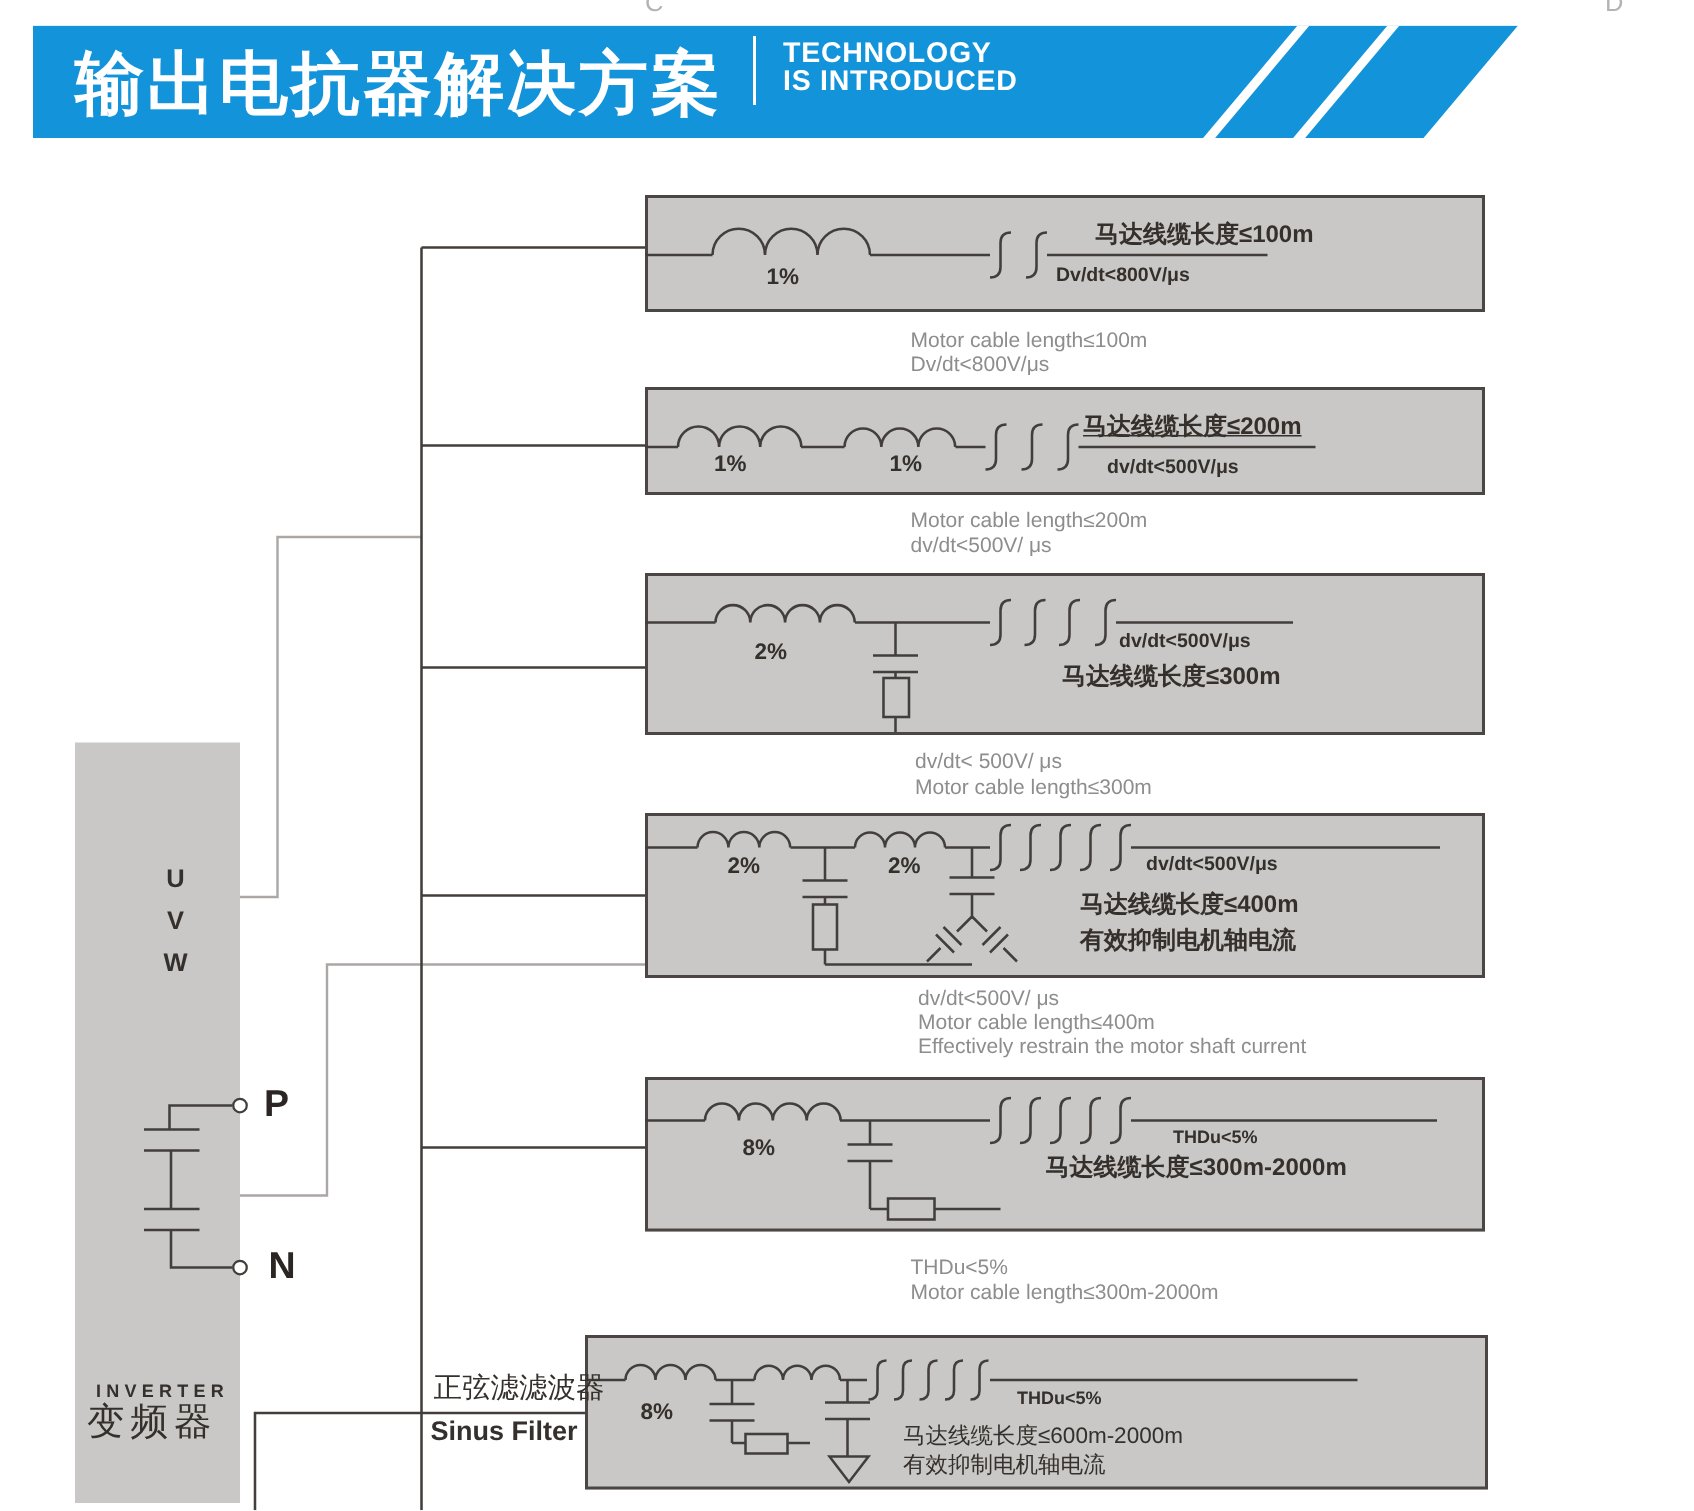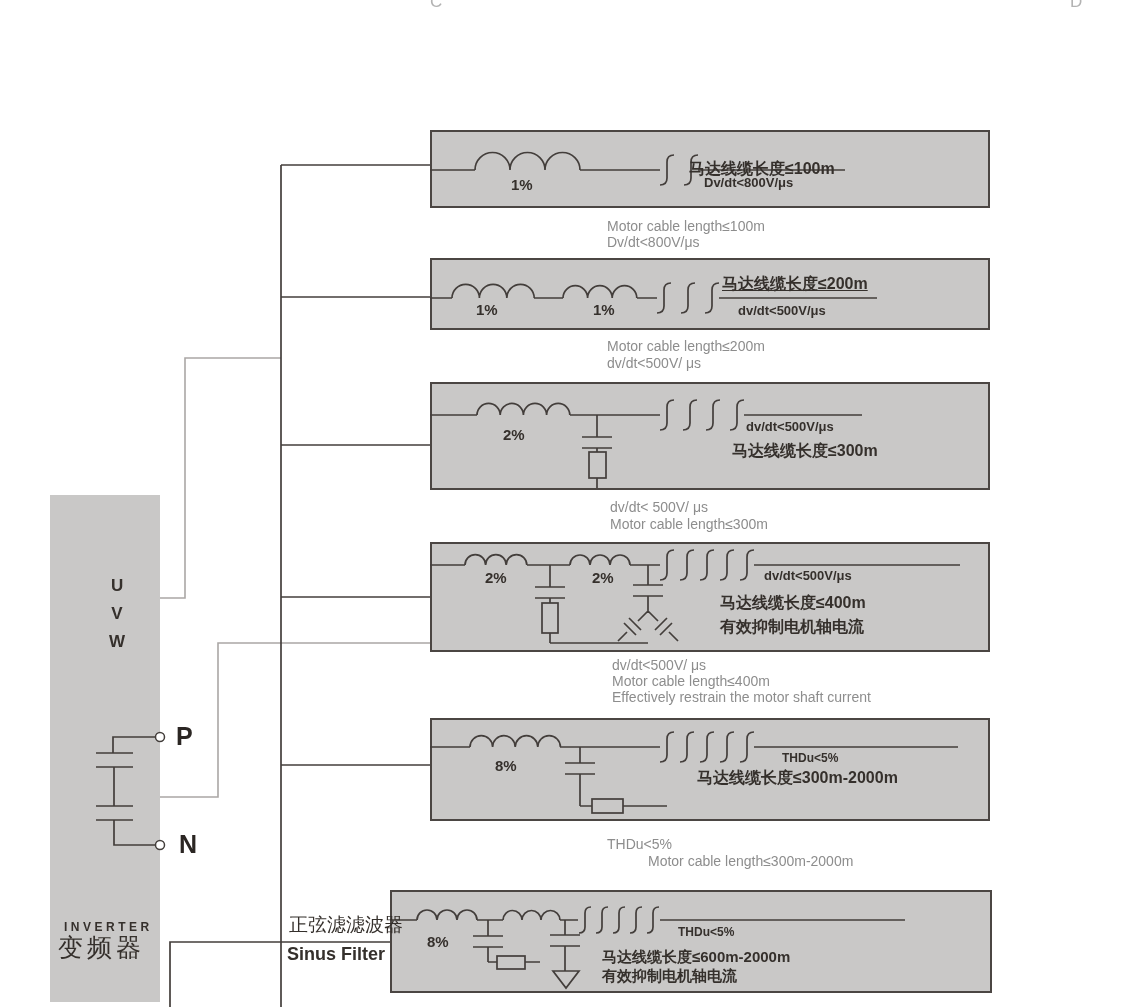--- a/index.html
+++ b/index.html
@@ -15,36 +15,46 @@
   #banner-title{position:absolute;left:28px;top:8px;font-size:46px;font-weight:bold;color:#fff;letter-spacing:2px;}
   #banner-divider{position:absolute;left:480px;top:7px;width:2px;height:46px;background:#fff;}
   #banner-sub{position:absolute;left:500px;top:9px;color:#fff;font-size:19px;font-weight:bold;line-height:19px;letter-spacing:0.5px;}
   
   .box{position:absolute;background:#c9c8c7;border:2px solid #4b4643;box-sizing:border-box;}
   #inverter-box{position:absolute;left:50px;top:495px;width:110px;height:507px;background:#c9c8c7;}
   
   #wires{position:absolute;left:0;top:0;pointer-events:none;}
   
   .cn{font-weight:bold;font-size:16px;color:#35302c;}
-  .cn2{font-weight:bold;font-size:15px;color:#35302c;}
+  .cn2{font-weight:normal;font-size:15px;color:#35302c;}
   .fm{font-weight:bold;font-size:13px;color:#35302c;}
   .fm2{font-weight:bold;font-size:12px;color:#35302c;}
   .pct{font-weight:bold;font-size:15px;color:#35302c;}
   .cap{font-size:14px;color:#8d8d8d;}
   .uvw{left:109px;top:572px;font-size:17px;font-weight:bold;color:#35302c;line-height:28px;text-align:center;}
   .term{font-size:25px;font-weight:bold;color:#2b2623;}
 </style>
 </head>
 <body>
 
 <div id="page">
 
   <span class="mark" style="left:430px;">C</span>
   <span class="mark" style="left:1070px;">D</span>
 
+  <div id="banner">
+    <div class="stripe" style="left:843px;"></div>
+    <div class="stripe" style="left:903px;"></div>
+    <span id="banner-title">输出电抗器解决方案</span>
+    <div id="banner-divider"></div>
+    <div id="banner-sub">
+      <div>TECHNOLOGY</div>
+      <div>IS INTRODUCED</div>
+    </div>
+  </div>
 
   <div class="box" style="left:430px;top:130px;width:560px;height:78px;"></div>
   <div class="box" style="left:430px;top:258px;width:560px;height:72px;"></div>
   <div class="box" style="left:430px;top:382px;width:560px;height:108px;"></div>
   <div class="box" style="left:430px;top:542px;width:560px;height:110px;"></div>
   <div class="box" style="left:430px;top:718px;width:560px;height:103px;"></div>
   <div class="box" style="left:390px;top:890px;width:602px;height:103px;"></div>
   <div id="inverter-box"></div>
 
   <svg id="wires" width="1129" height="1007" viewBox="0 0 1129 1007">
@@ -150,51 +160,51 @@
   </div>
   <span class="abs term" style="left:176px;top:722px;">P</span>
   <span class="abs term" style="left:179px;top:830px;">N</span>
   <span class="abs" style="left:58px;top:906px;font-size:25px;color:#35302c;letter-spacing:4px;margin-top:25px;">变频器</span>
   <span class="abs" style="left:64px;top:920px;font-size:12px;font-weight:bold;color:#35302c;letter-spacing:3.5px;">INVERTER</span>
 
   <span class="abs" style="left:289px;top:912px;font-size:19px;color:#35302c;">正弦滤滤波器</span>
   <span class="abs" style="left:287px;top:944px;font-size:18px;font-weight:bold;color:#35302c;">Sinus Filter</span>
 
   <span class="abs pct" style="left:511px;top:176px;">1%</span>
-  <span class="abs cn" style="left:689px;top:146px;margin-top:13px;">马达线缆长度≤100m</span>
+  <span class="abs cn" style="left:730px;top:146px;">马达线缆长度≤100m</span>
   <span class="abs fm" style="left:704px;top:175px;">Dv/dt&lt;800V/μs</span>
   <span class="abs cap" style="left:607px;top:218px;">Motor cable length≤100m</span>
   <span class="abs cap" style="left:607px;top:234px;">Dv/dt&lt;800V/μs</span>
 
   <span class="abs pct" style="left:476px;top:301px;">1%</span>
   <span class="abs pct" style="left:593px;top:301px;">1%</span>
   <span class="abs cn" style="left:722px;top:274px;text-decoration:underline;">马达线缆长度≤200m</span>
   <span class="abs fm" style="left:738px;top:303px;">dv/dt&lt;500V/μs</span>
   <span class="abs cap" style="left:607px;top:338px;">Motor cable length≤200m</span>
   <span class="abs cap" style="left:607px;top:355px;">dv/dt&lt;500V/ μs</span>
 
   <span class="abs pct" style="left:503px;top:426px;">2%</span>
   <span class="abs fm" style="left:746px;top:419px;">dv/dt&lt;500V/μs</span>
-  <span class="abs cn" style="left:708px;top:441px;margin-left:24px;">马达线缆长度≤300m</span>
+  <span class="abs cn" style="left:708px;top:441px;">马达线缆长度≤300m</span>
   <span class="abs cap" style="left:610px;top:499px;">dv/dt&lt; 500V/ μs</span>
   <span class="abs cap" style="left:610px;top:516px;">Motor cable length≤300m</span>
 
   <span class="abs pct" style="left:485px;top:569px;">2%</span>
   <span class="abs pct" style="left:592px;top:569px;">2%</span>
   <span class="abs fm" style="left:764px;top:568px;">dv/dt&lt;500V/μs</span>
   <span class="abs cn" style="left:720px;top:593px;">马达线缆长度≤400m</span>
   <span class="abs cn" style="left:720px;top:617px;">有效抑制电机轴电流</span>
   <span class="abs cap" style="left:612px;top:657px;">dv/dt&lt;500V/ μs</span>
   <span class="abs cap" style="left:612px;top:673px;">Motor cable length≤400m</span>
   <span class="abs cap" style="left:612px;top:689px;">Effectively restrain the motor shaft current</span>
 
   <span class="abs pct" style="left:495px;top:757px;">8%</span>
   <span class="abs fm2" style="left:782px;top:751px;">THDu&lt;5%</span>
   <span class="abs cn" style="left:697px;top:768px;">马达线缆长度≤300m-2000m</span>
   <span class="abs cap" style="left:607px;top:836px;">THDu&lt;5%</span>
-  <span class="abs cap" style="left:607px;top:853px;margin-left:41px;">Motor cable length≤300m-2000m</span>
+  <span class="abs cap" style="left:607px;top:853px;">Motor cable length≤300m-2000m</span>
 
   <span class="abs pct" style="left:427px;top:933px;">8%</span>
   <span class="abs fm2" style="left:678px;top:925px;">THDu&lt;5%</span>
   <span class="abs cn2" style="left:602px;top:948px;">马达线缆长度≤600m-2000m</span>
   <span class="abs cn2" style="left:602px;top:967px;">有效抑制电机轴电流</span>
 
 </div>
 
 </body></html>

